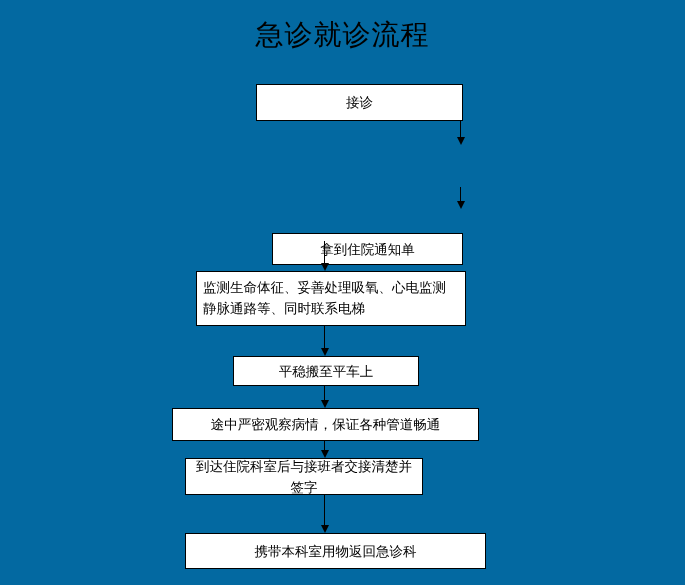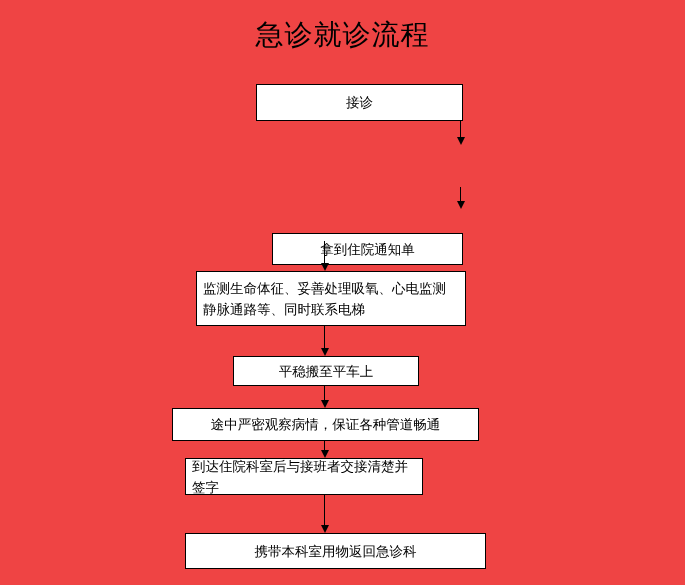--- a/index.html
+++ b/index.html
@@ -11,21 +11,21 @@
     width: 685px;
     height: 585px;
     font-family: "DejaVu Sans", "Liberation Sans", sans-serif;
     color: #000000;
     overflow: hidden;
   }
   #canvas {
     position: relative;
     width: 685px;
     height: 585px;
-    background: #ef4444;
+    background: #0369a1;
   }
   .title {
     position: absolute;
     left: 0;
     top: 16px;
     width: 685px;
     text-align: center;
     font-size: 28px;
     line-height: 38px;
     letter-spacing: 1px;
@@ -33,28 +33,30 @@
     white-space: nowrap;
   }
   .node {
     position: absolute;
     box-sizing: border-box;
     border: 1px solid #000000;
     background: #ffffff;
     display: flex;
     align-items: center;
     justify-content: center;
+    text-align: center;
     font-size: 13.5px;
     line-height: 21px;
     color: #000000;
     padding: 2px 6px;
   }
   .node.multiline {
     justify-content: flex-start;
     text-align: left;
+    font-family: Liberation Mono, monospace;
   }
   .node .label {
     display: block;
     white-space: pre-line;
   }
   .connector {
     position: absolute;
     width: 0;
     height: 0;
   }

